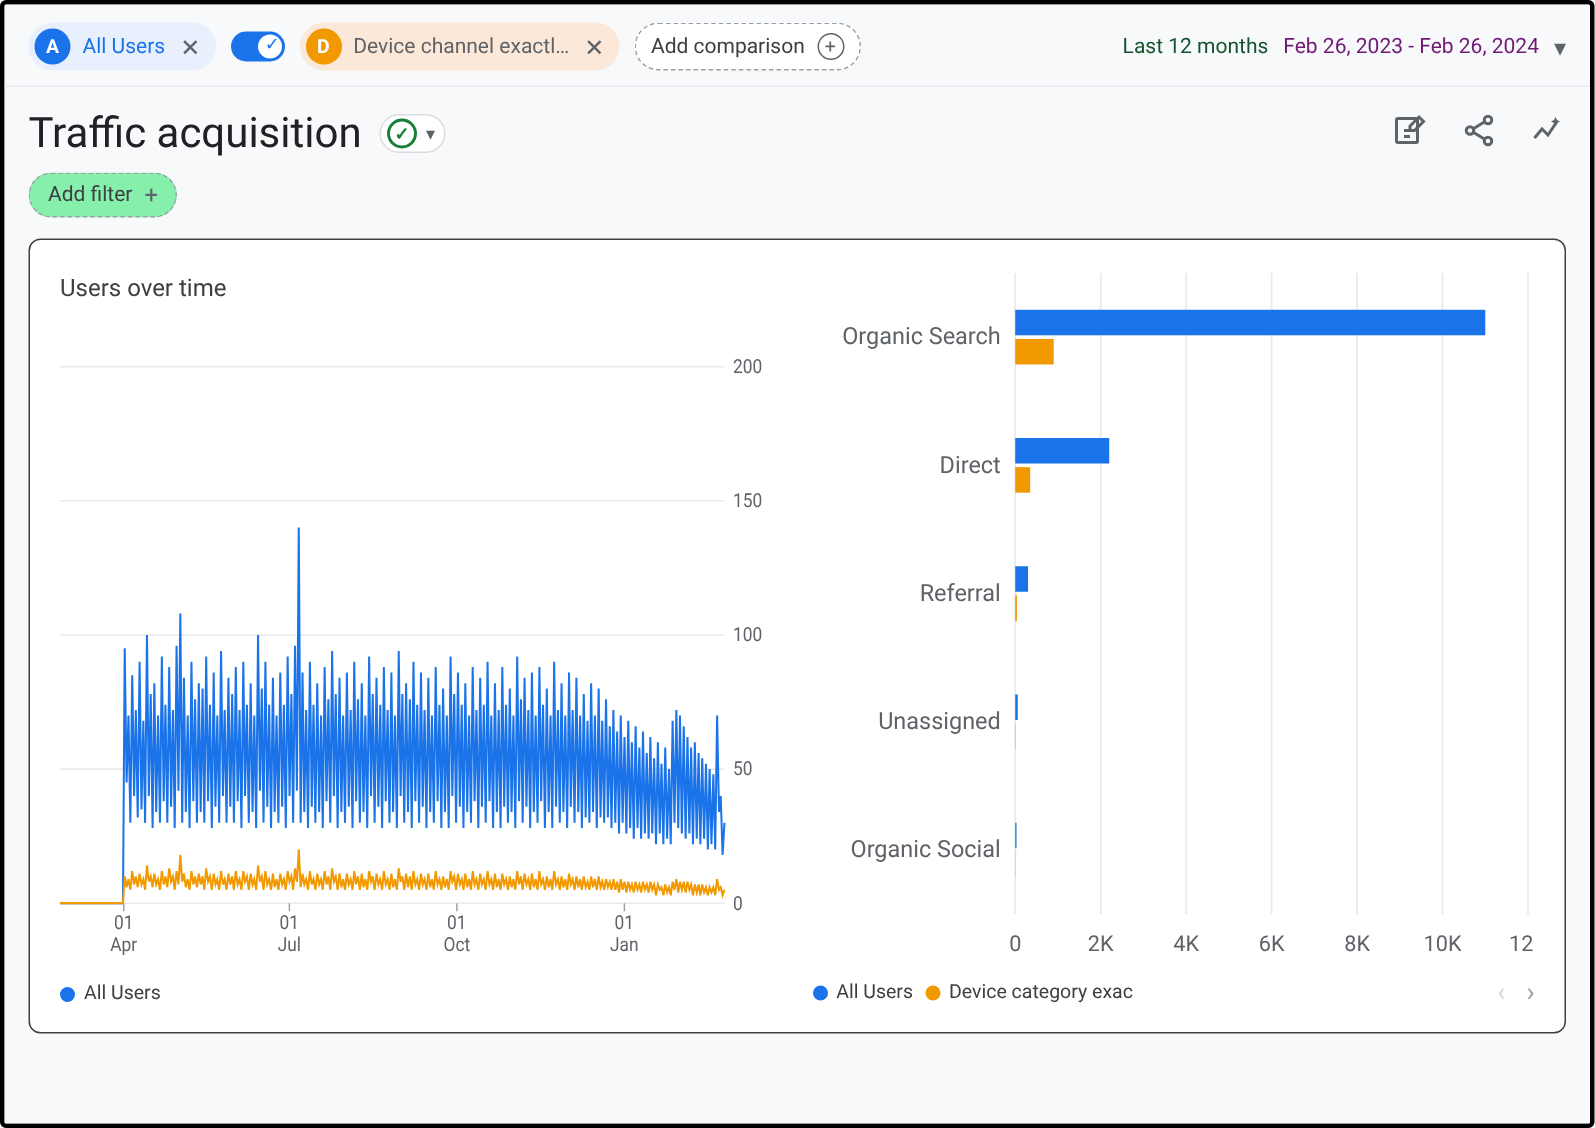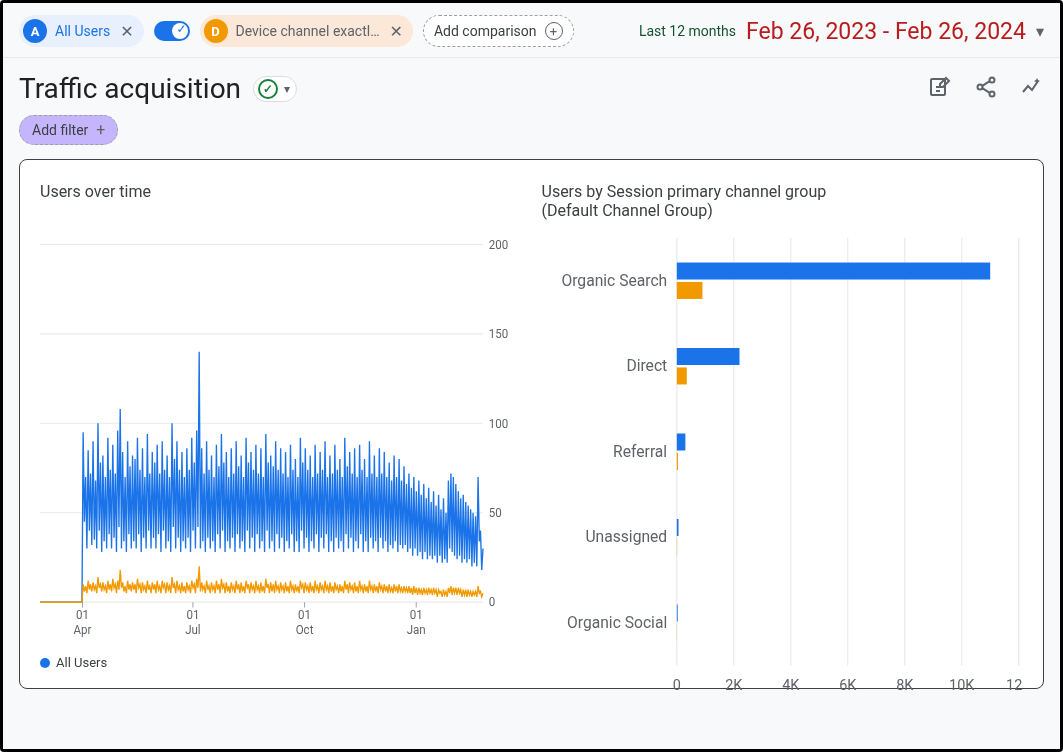--- a/index.html
+++ b/index.html
@@ -59,21 +59,21 @@
   }
   .toggle::after {
     content:""; position:absolute; right:2px; top:2px; width:16px; height:16px;
     border-radius:50%; background:#fff;
   }
   .toggle .check {
     position:absolute; right:3px; top:1px; font-size:12px; color:#1a73e8; z-index:2;
   }
   .date-block { margin-left:auto; display:flex; align-items:center; gap:10px; }
   .date-preset { color:#14532d; font-size:14px; }
-  .date-range { color:#b91c1c; font-size:23px; }
+  .date-range { color:#701a75; font-size:14px; }
   .caret-down { color:#5f6368; }
 
   
   .titlebar {
     display:flex; align-items:center; padding:14px 16px 10px; gap:12px;justify-content:flex-end;
   }
   .page-title { font-size:28px; font-weight:400; color:#202124; }
   .status-chip {
     display:inline-flex; align-items:center; gap:6px;
     border:1px solid #dadce0; border-radius:16px; padding:2px 6px 2px 4px; background:#fff;
@@ -85,21 +85,21 @@
   }
   .status-chip .dd { color:#5f6368; font-size:12px; }
   .title-actions { margin-left:auto; display:flex; gap:22px; color:#5f6368; }
   .title-actions svg { width:24px; height:24px; }
 
   
   .filterbar { padding: 0 16px 14px; }
   .add-filter {
     display:inline-flex; align-items:center; gap:8px;
     border:1px dashed #9aa0a6; border-radius:16px; padding:6px 12px;
-    font-size:14px; color:#3c4043; background:#c4b5fd;
+    font-size:14px; color:#3c4043; background:#86efac;
   }
   .plus { font-size:16px; color:#5f6368; line-height:1; }
 
   
   .card {
     margin: 0 16px; background:#fff; border:1px solid #404040;
     border-radius:8px; padding:22px 20px 18px; height: 530px;
     display:flex; gap:20px;
   }
   .panel { flex:1 1 50%; display:flex; flex-direction:column; }
@@ -225,21 +225,20 @@
     </div>
     <div class="legend">
       <span class="item">
         <span class="swatch sw-blue"></span>
         <span>All Users</span>
       </span>
     </div>
   </div>
 
   <div class="panel panel-right">
-    <div class="panel-title">Users by Session primary channel group (Default Channel Group)</div>
     <div class="chart-wrap">
       <svg id="barChart" viewBox="0 0 400 380" preserveAspectRatio="none">
             <line x1="112" y1="0" x2="112" y2="352" stroke="#e8eaed" stroke-width="1"></line>
             <text x="112" y="372" font-size="12" fill="#5f6368" text-anchor="middle">0</text>
             <line x1="159.33333333333331" y1="0" x2="159.33333333333331" y2="352" stroke="#e8eaed" stroke-width="1"></line>
             <text x="159.33333333333331" y="372" font-size="12" fill="#5f6368" text-anchor="middle">2K</text>
             <line x1="206.66666666666666" y1="0" x2="206.66666666666666" y2="352" stroke="#e8eaed" stroke-width="1"></line>
             <text x="206.66666666666666" y="372" font-size="12" fill="#5f6368" text-anchor="middle">4K</text>
             <line x1="254" y1="0" x2="254" y2="352" stroke="#e8eaed" stroke-width="1"></line>
             <text x="254" y="372" font-size="12" fill="#5f6368" text-anchor="middle">6K</text>

